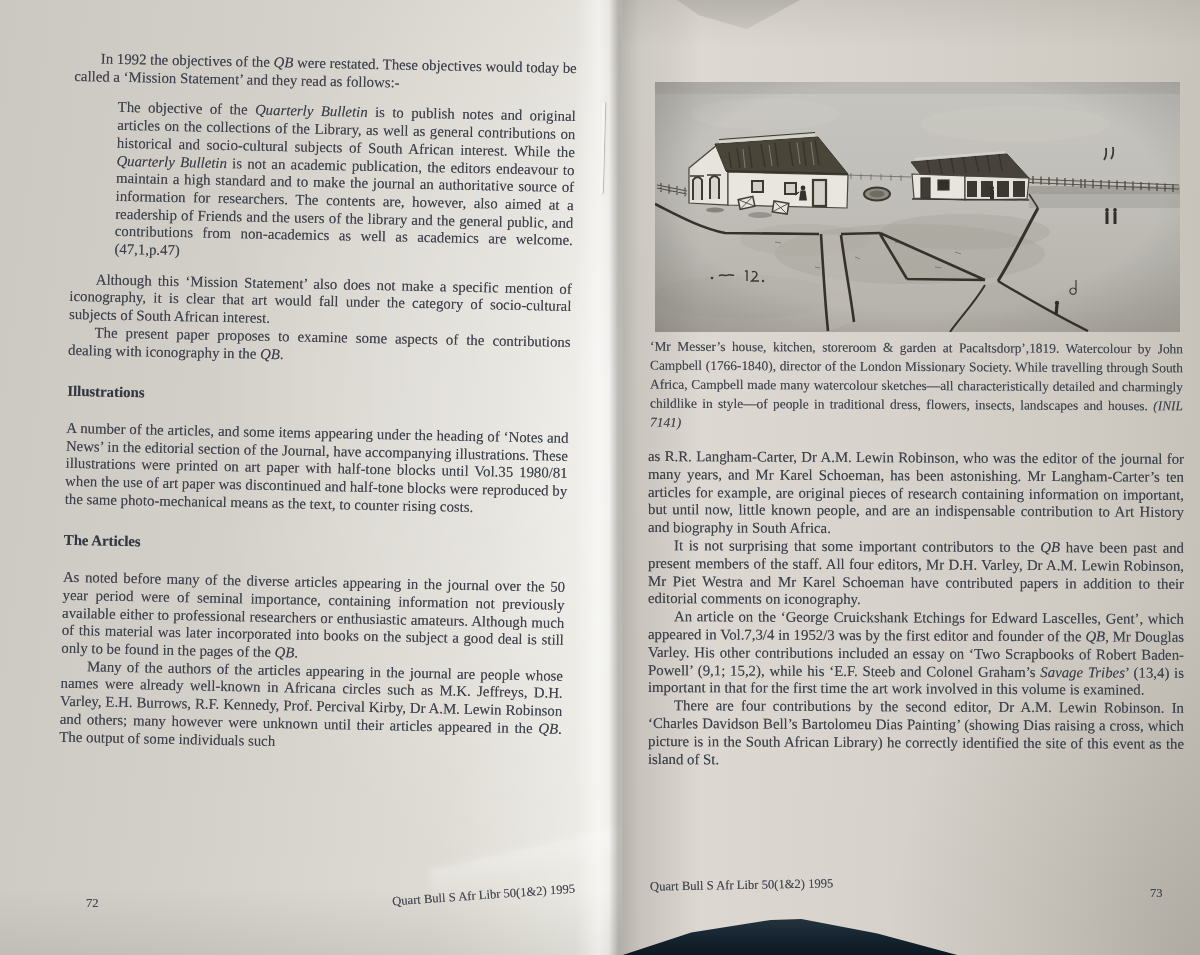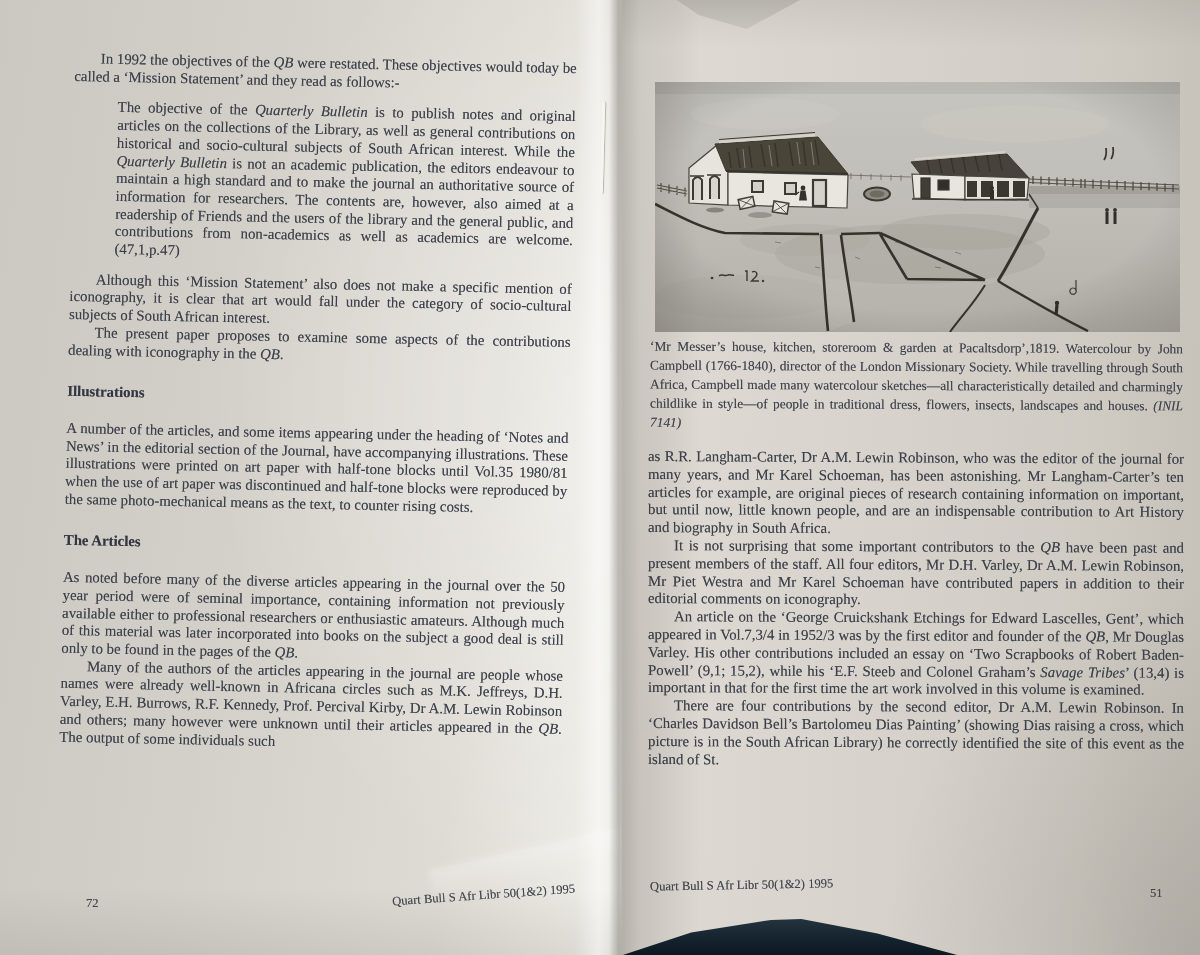--- a/index.html
+++ b/index.html
@@ -190,20 +190,20 @@
       </svg>
     </figure>
     <div class="caption"><span>‘Mr Messer’s house, kitchen, storeroom &amp; garden at Pacaltsdorp’,1819. Watercolour by John Campbell (1766-1840), director of the London Missionary Society.  While travelling through South Africa, Campbell made many watercolour sketches—all characteristically detailed and charmingly childlike in style—of  people in traditional dress, flowers, insects, landscapes and houses.  </span><i>(INIL 7141)</i></div>
     <div class="text-block right-text">
       <p><span>as R.R. Langham-Carter, Dr A.M. Lewin Robinson, who was the editor of the journal for many years, and Mr Karel Schoeman, has been astonishing. Mr Langham-Carter’s ten articles for example, are original pieces of research containing information on important, but until now, little known people, and are an indispensable contribution to Art History and biography in South Africa.</span></p>
       <p class="ind"><span>It is not surprising that some important contributors to the </span><i>QB</i><span> have been past and present members of the staff. All four editors, Mr D.H. Varley, Dr A.M. Lewin Robinson, Mr Piet Westra and Mr Karel Schoeman have contributed papers in addition to their editorial comments on iconography.</span></p>
       <p class="ind"><span>An article on the ‘George Cruickshank Etchings for Edward Lascelles, Gent’, which appeared in Vol.7,3/4 in 1952/3 was by the first editor and founder of the </span><i>QB</i><span>, Mr Douglas Varley. His other contributions included an essay on ‘Two Scrapbooks of Robert Baden-Powell’ (9,1; 15,2), while his ‘E.F. Steeb and Colonel Graham’s </span><i>Savage Tribes</i><span>’ (13,4) is important in that for the first time the art work involved in this volume is examined.</span></p>
       <p class="ind"><span>There are four contributions by the second editor, Dr A.M. Lewin Robinson. In ‘Charles Davidson Bell’s Bartolomeu Dias Painting’ (showing Dias raising a cross, which picture is in the South African Library) he correctly identified the site of this event as the island of St.</span></p>
     </div>
     <div class="footer run-right">Quart Bull S Afr Libr 50(1&amp;2) 1995</div>
-    <div class="footer pg73">51</div>
+    <div class="footer pg73">73</div>
   </div>
 
   <div class="gutter"></div>
   <div class="stitch"></div>
   <div class="top-edges"></div>
   <div class="table-wedge"></div>
 </div>
 
 </body></html>

